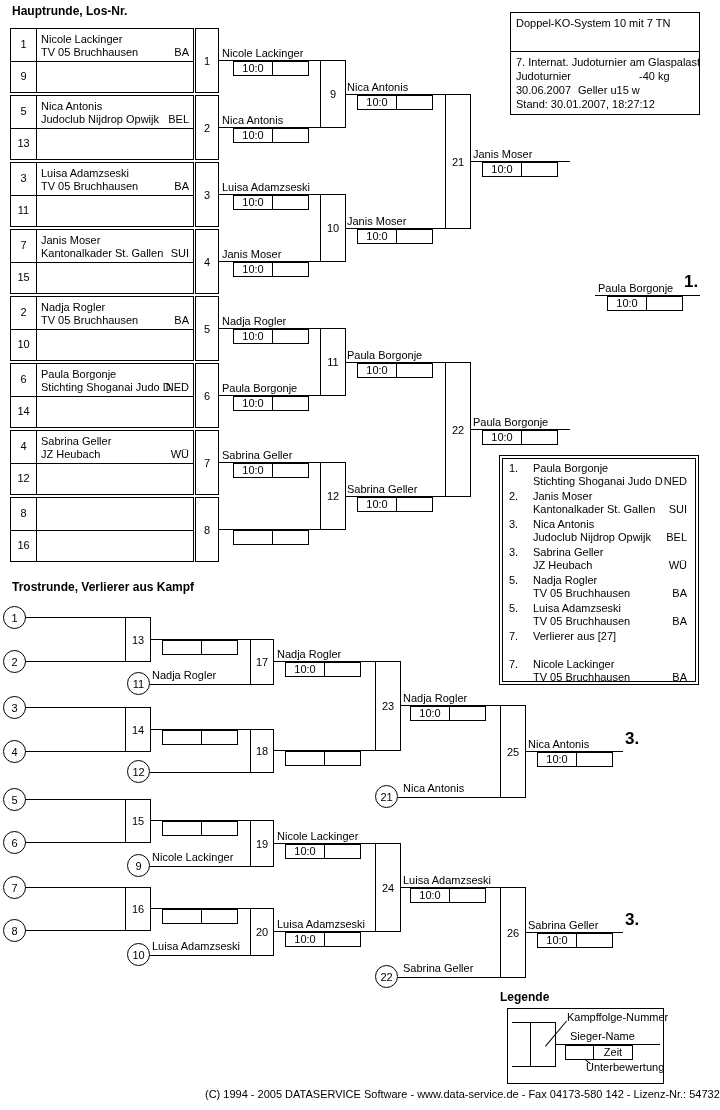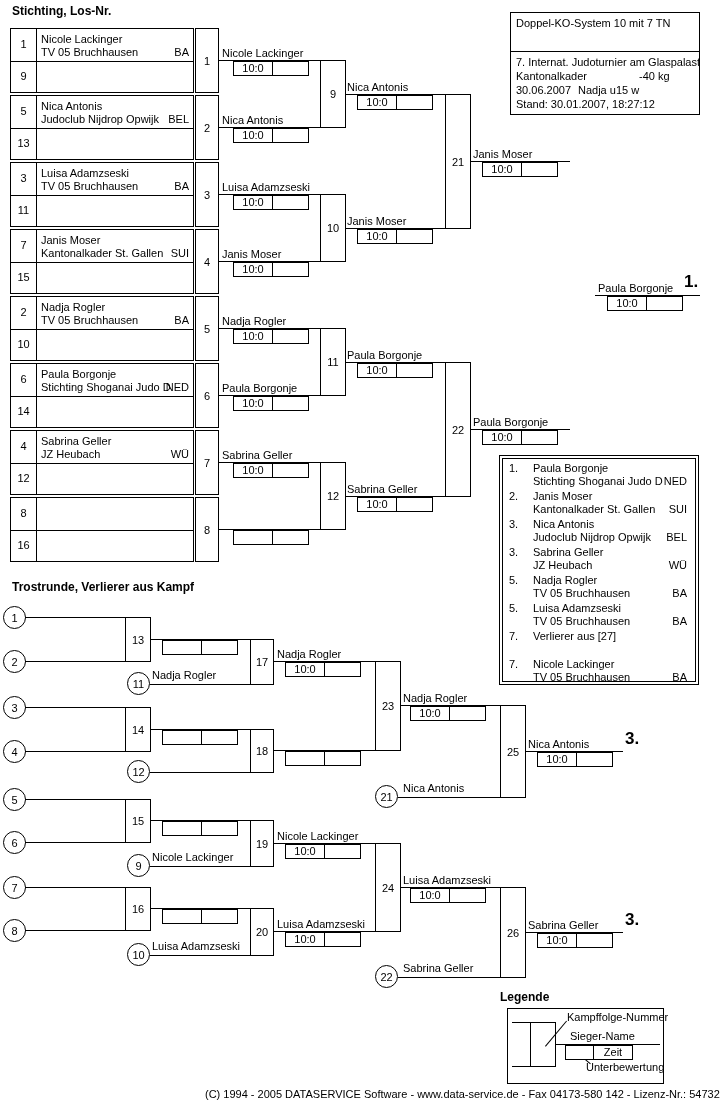--- a/index.html
+++ b/index.html
@@ -39,32 +39,32 @@
 .lsc .a{width:28px;border-right:1px solid #000}
 .lsc .b{flex:1;text-align:center;font-size:11px;line-height:13px}
 .d{position:absolute;height:1px;background:#000;transform-origin:0 0}
 .ft{position:absolute;left:205px;top:1088px;font-size:11px;white-space:nowrap}
 </style>
 </head>
 <body>
 
 <div class="page">
 
-  <div class="ttl" style="left:12px;top:4px">Stichting, Los-Nr.</div>
+  <div class="ttl" style="left:12px;top:4px">Hauptrunde, Los-Nr.</div>
   <div class="ttl" style="left:12px;top:580px">Trostrunde, Verlierer aus Kampf</div>
   <div class="ttl" style="left:500px;top:990px">Legende</div>
 
   <div class="ibox">
     <div class="h" style="left:0;top:38px;width:188px"></div>
     <span style="left:5px;top:4px">Doppel-KO-System 10 mit 7 TN</span>
     <span style="left:5px;top:43px">7. Internat. Judoturnier am Glaspalast</span>
-    <span style="left:5px;top:57px">Kantonalkader</span>
+    <span style="left:5px;top:57px">Judoturnier</span>
     <span style="left:128px;top:57px">-40 kg</span>
     <span style="left:5px;top:71px">30.06.2007</span>
-    <span style="left:67px;top:71px">Nadja u15 w</span>
+    <span style="left:67px;top:71px">Geller u15 w</span>
     <span style="left:5px;top:85px">Stand: 30.01.2007, 18:27:12</span>
   </div>
 
   <div class="tb" style="top:28px">
       <div class="sv"></div>
       <div class="sh"></div>
       <span class="s1">1</span>
       <span class="s2">9</span>
       <span class="n">Nicole Lackinger</span>
       <span class="c">TV 05 Bruchhausen</span>

